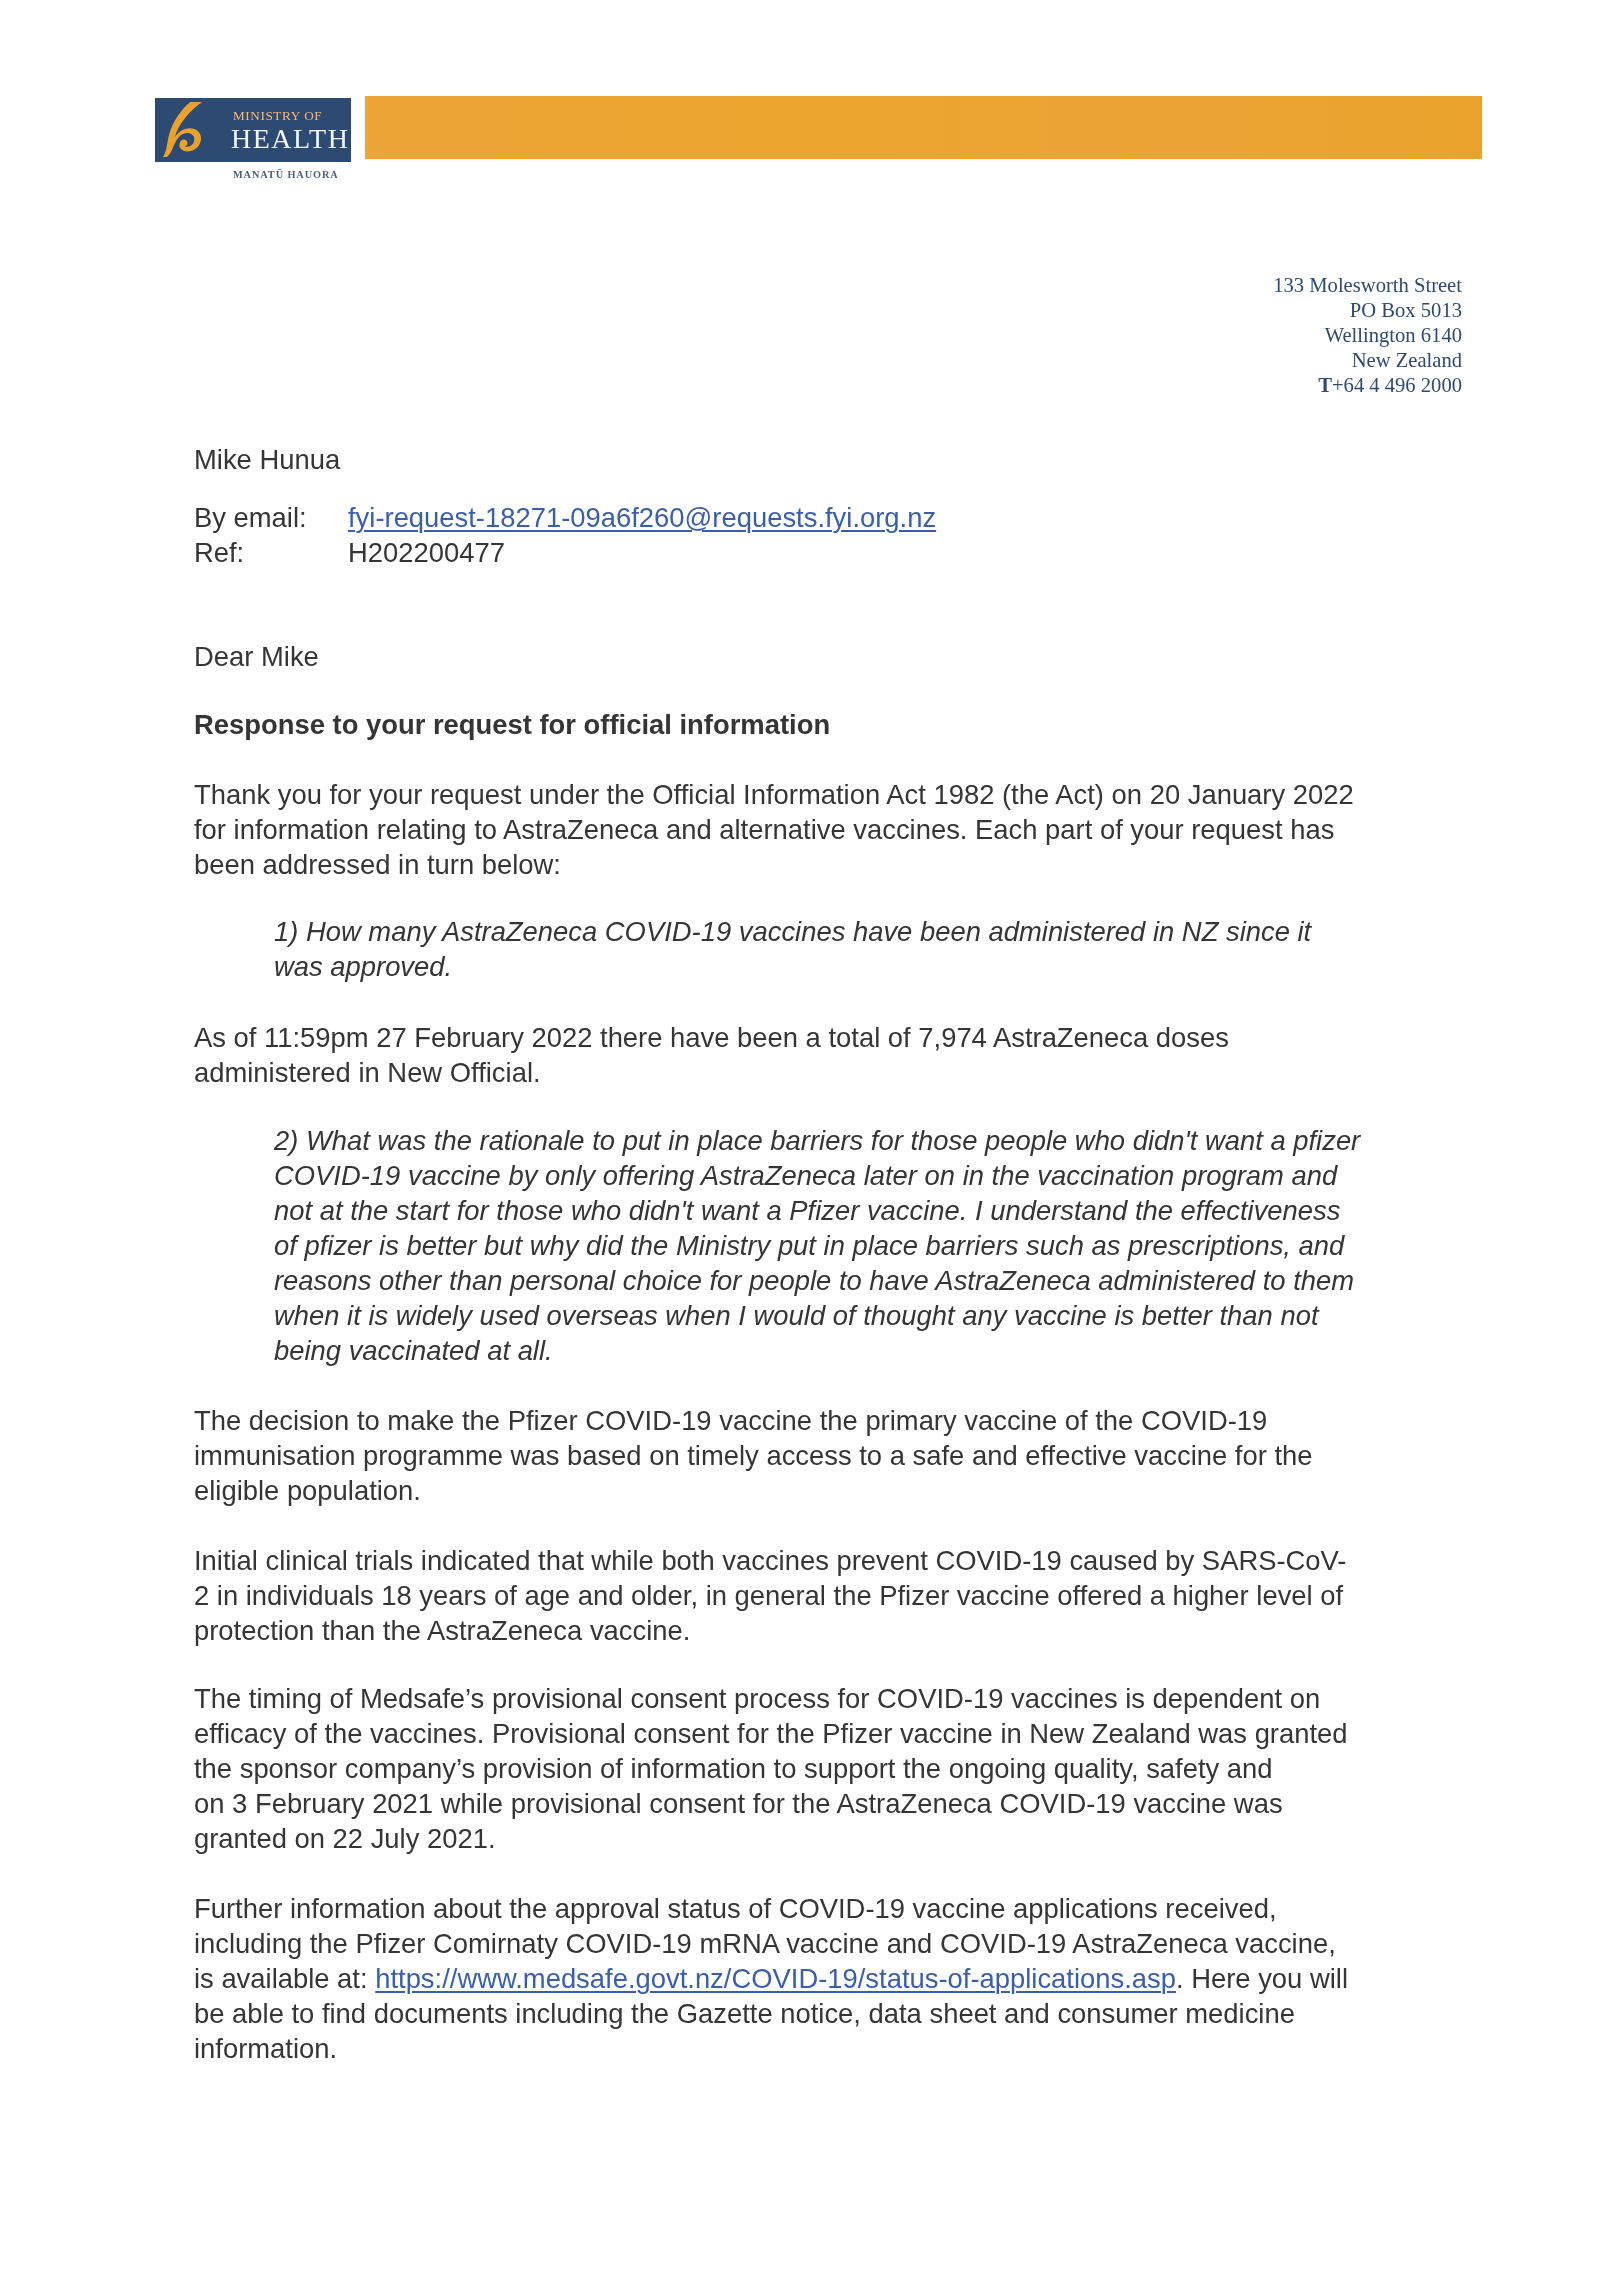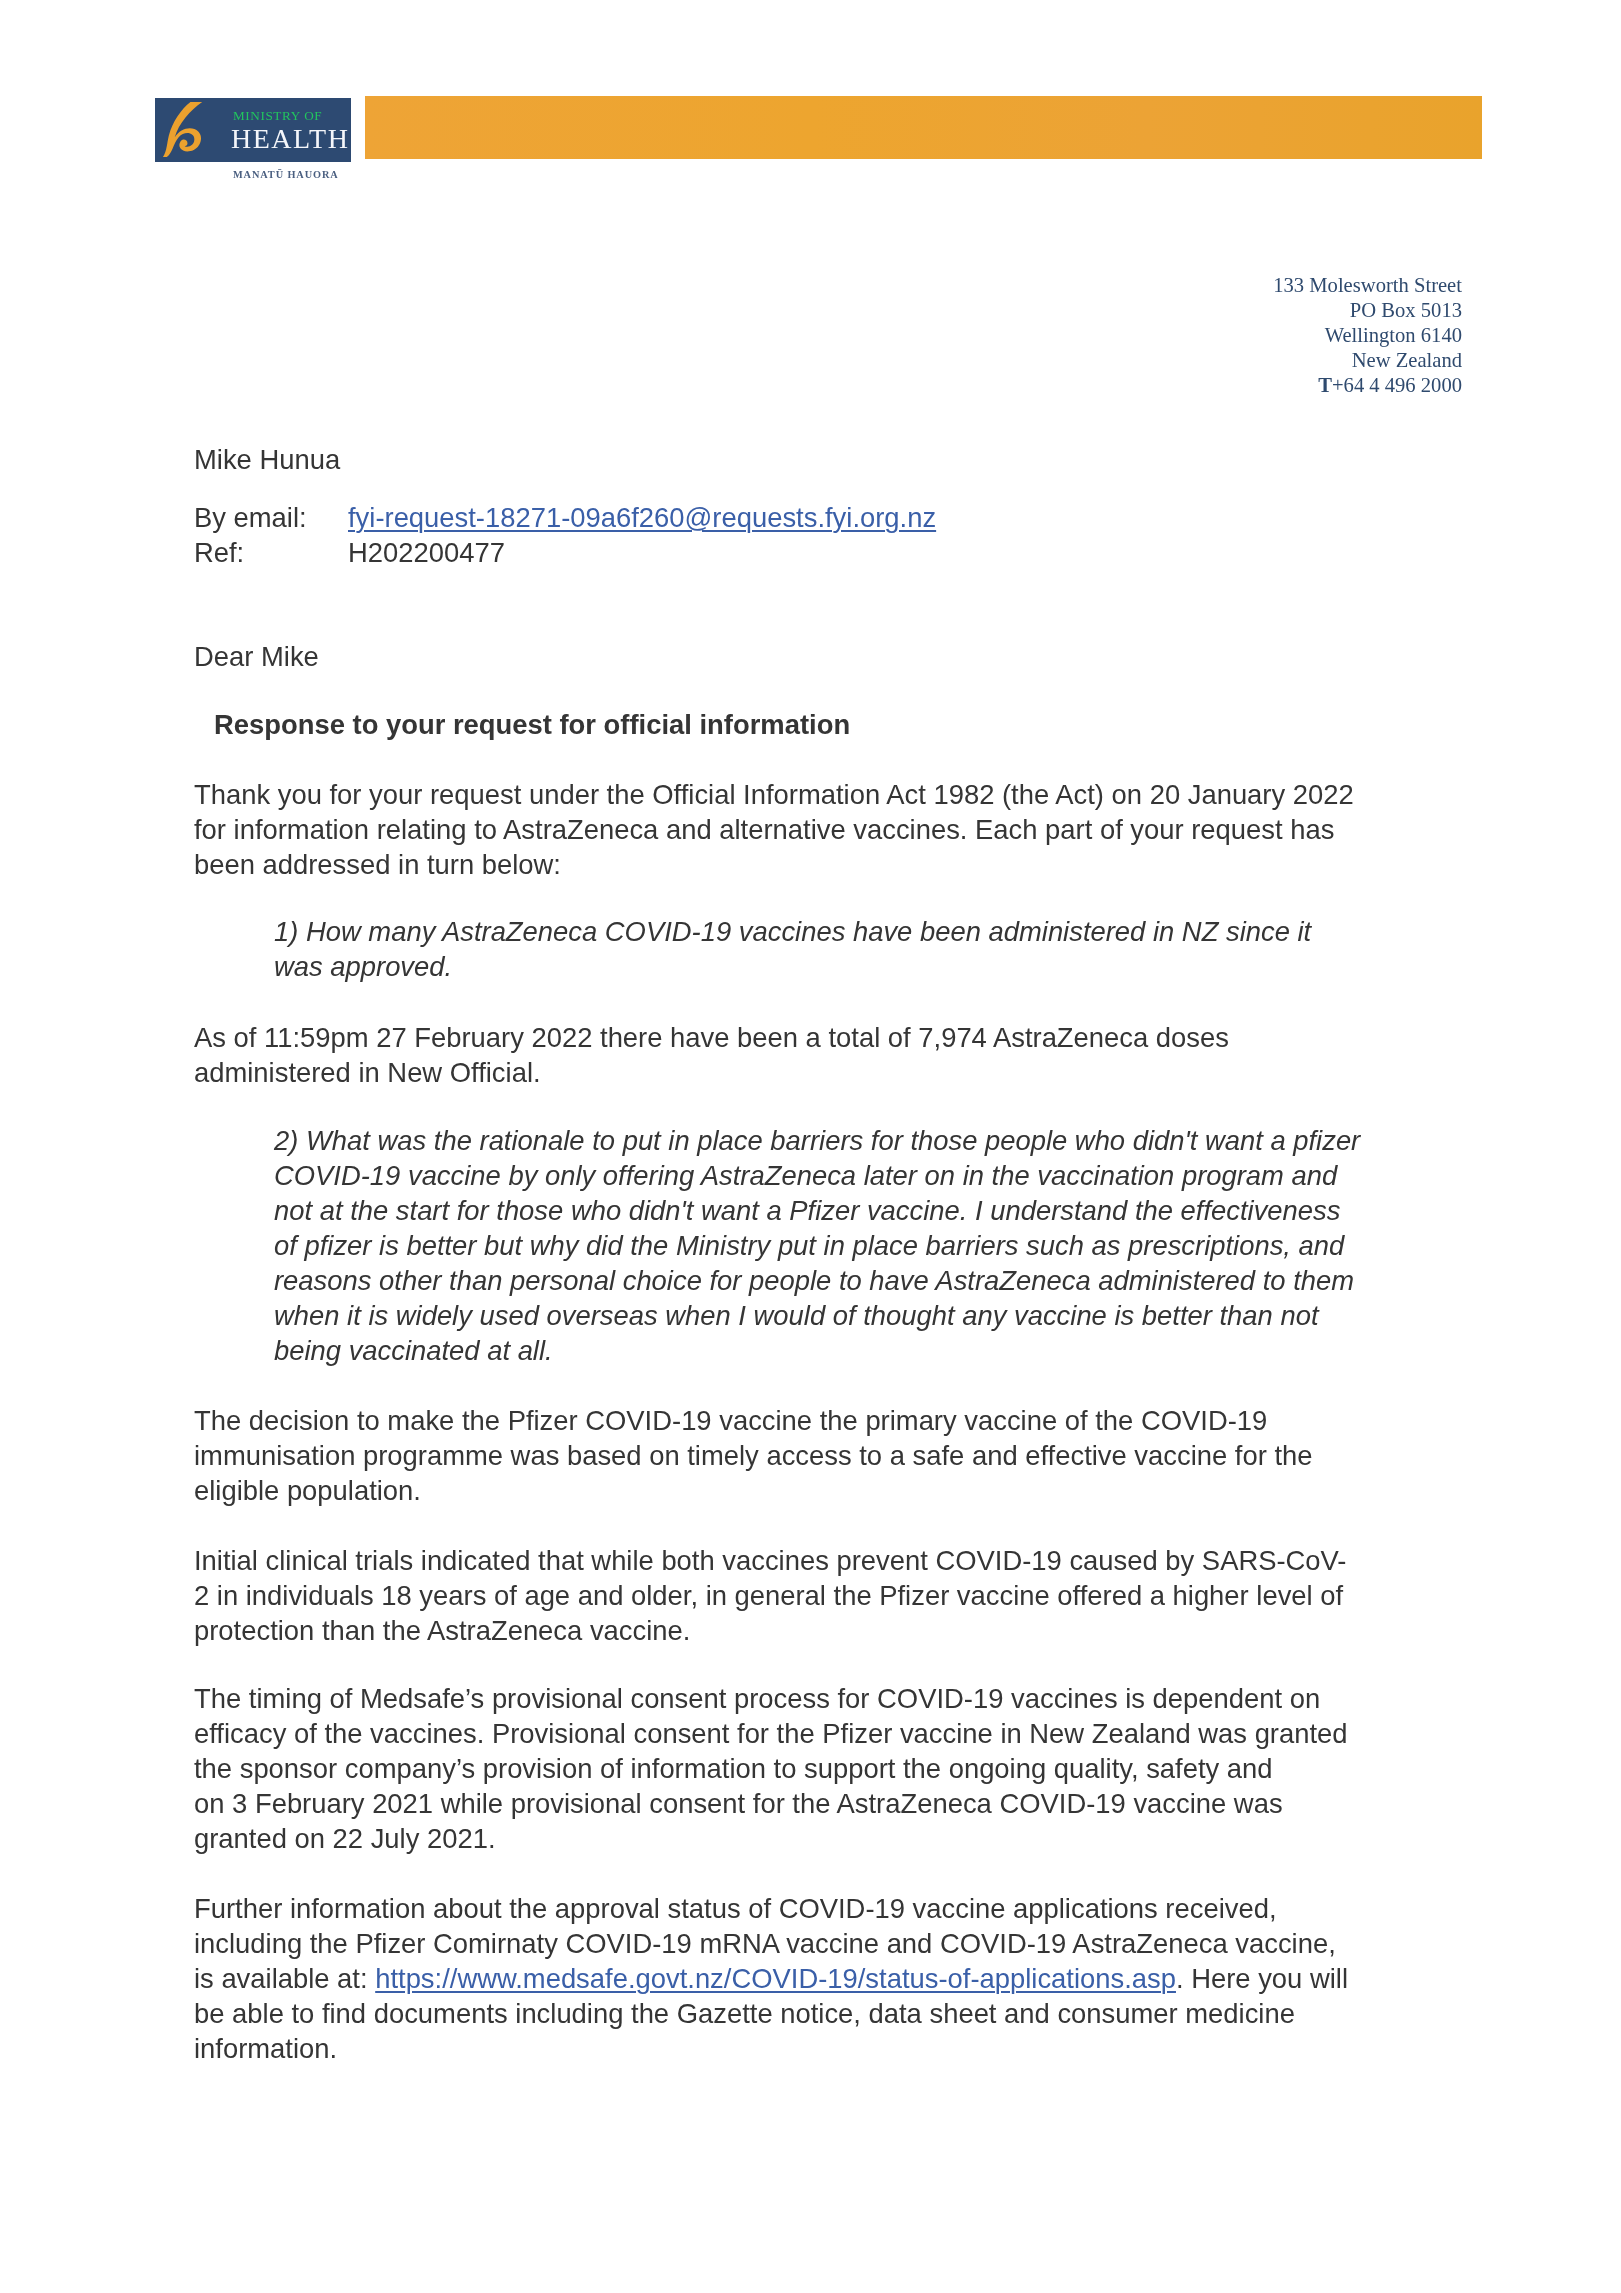--- a/index.html
+++ b/index.html
@@ -39,21 +39,21 @@
       width: 51px;
       height: 59px;
     }
     .logo-line1 {
       position: absolute;
       left: 78px;
       top: 9.8px;
       font-family: "Liberation Serif", "DejaVu Serif", serif;
       font-size: 13.2px;
       letter-spacing: 0.6px;
-      color: #22c55e;
+      color: #fdba74;
       white-space: nowrap;
     }
     .logo-line2 {
       position: absolute;
       left: 76px;
       top: 24.5px;
       font-family: "Liberation Serif", "DejaVu Serif", serif;
       font-size: 28px;
       letter-spacing: 1.5px;
       color: #f4f6fa;
@@ -97,21 +97,21 @@
     .txt {
       position: absolute;
       left: 194px;
       font-size: 27.4px;
       line-height: 35px;
       color: #353535;
       white-space: nowrap;
     }
     .txt .ln { display: block; }
     .indent { left: 274px; font-style: italic; }
-    .bold { font-weight: bold; margin-left: 20px; }
+    .bold { font-weight: bold; }
 
     .addr-row { position: absolute; left: 194px; font-size: 27.4px; line-height: 35px; color: #353535; white-space: nowrap; }
     .addr-row .label { display: inline-block; width: 154px; }
     .link {
       color: #3a5fa8;
       text-decoration: underline;
       text-decoration-thickness: 1.5px;
       text-underline-offset: 2.9px;
     }
   </style>

